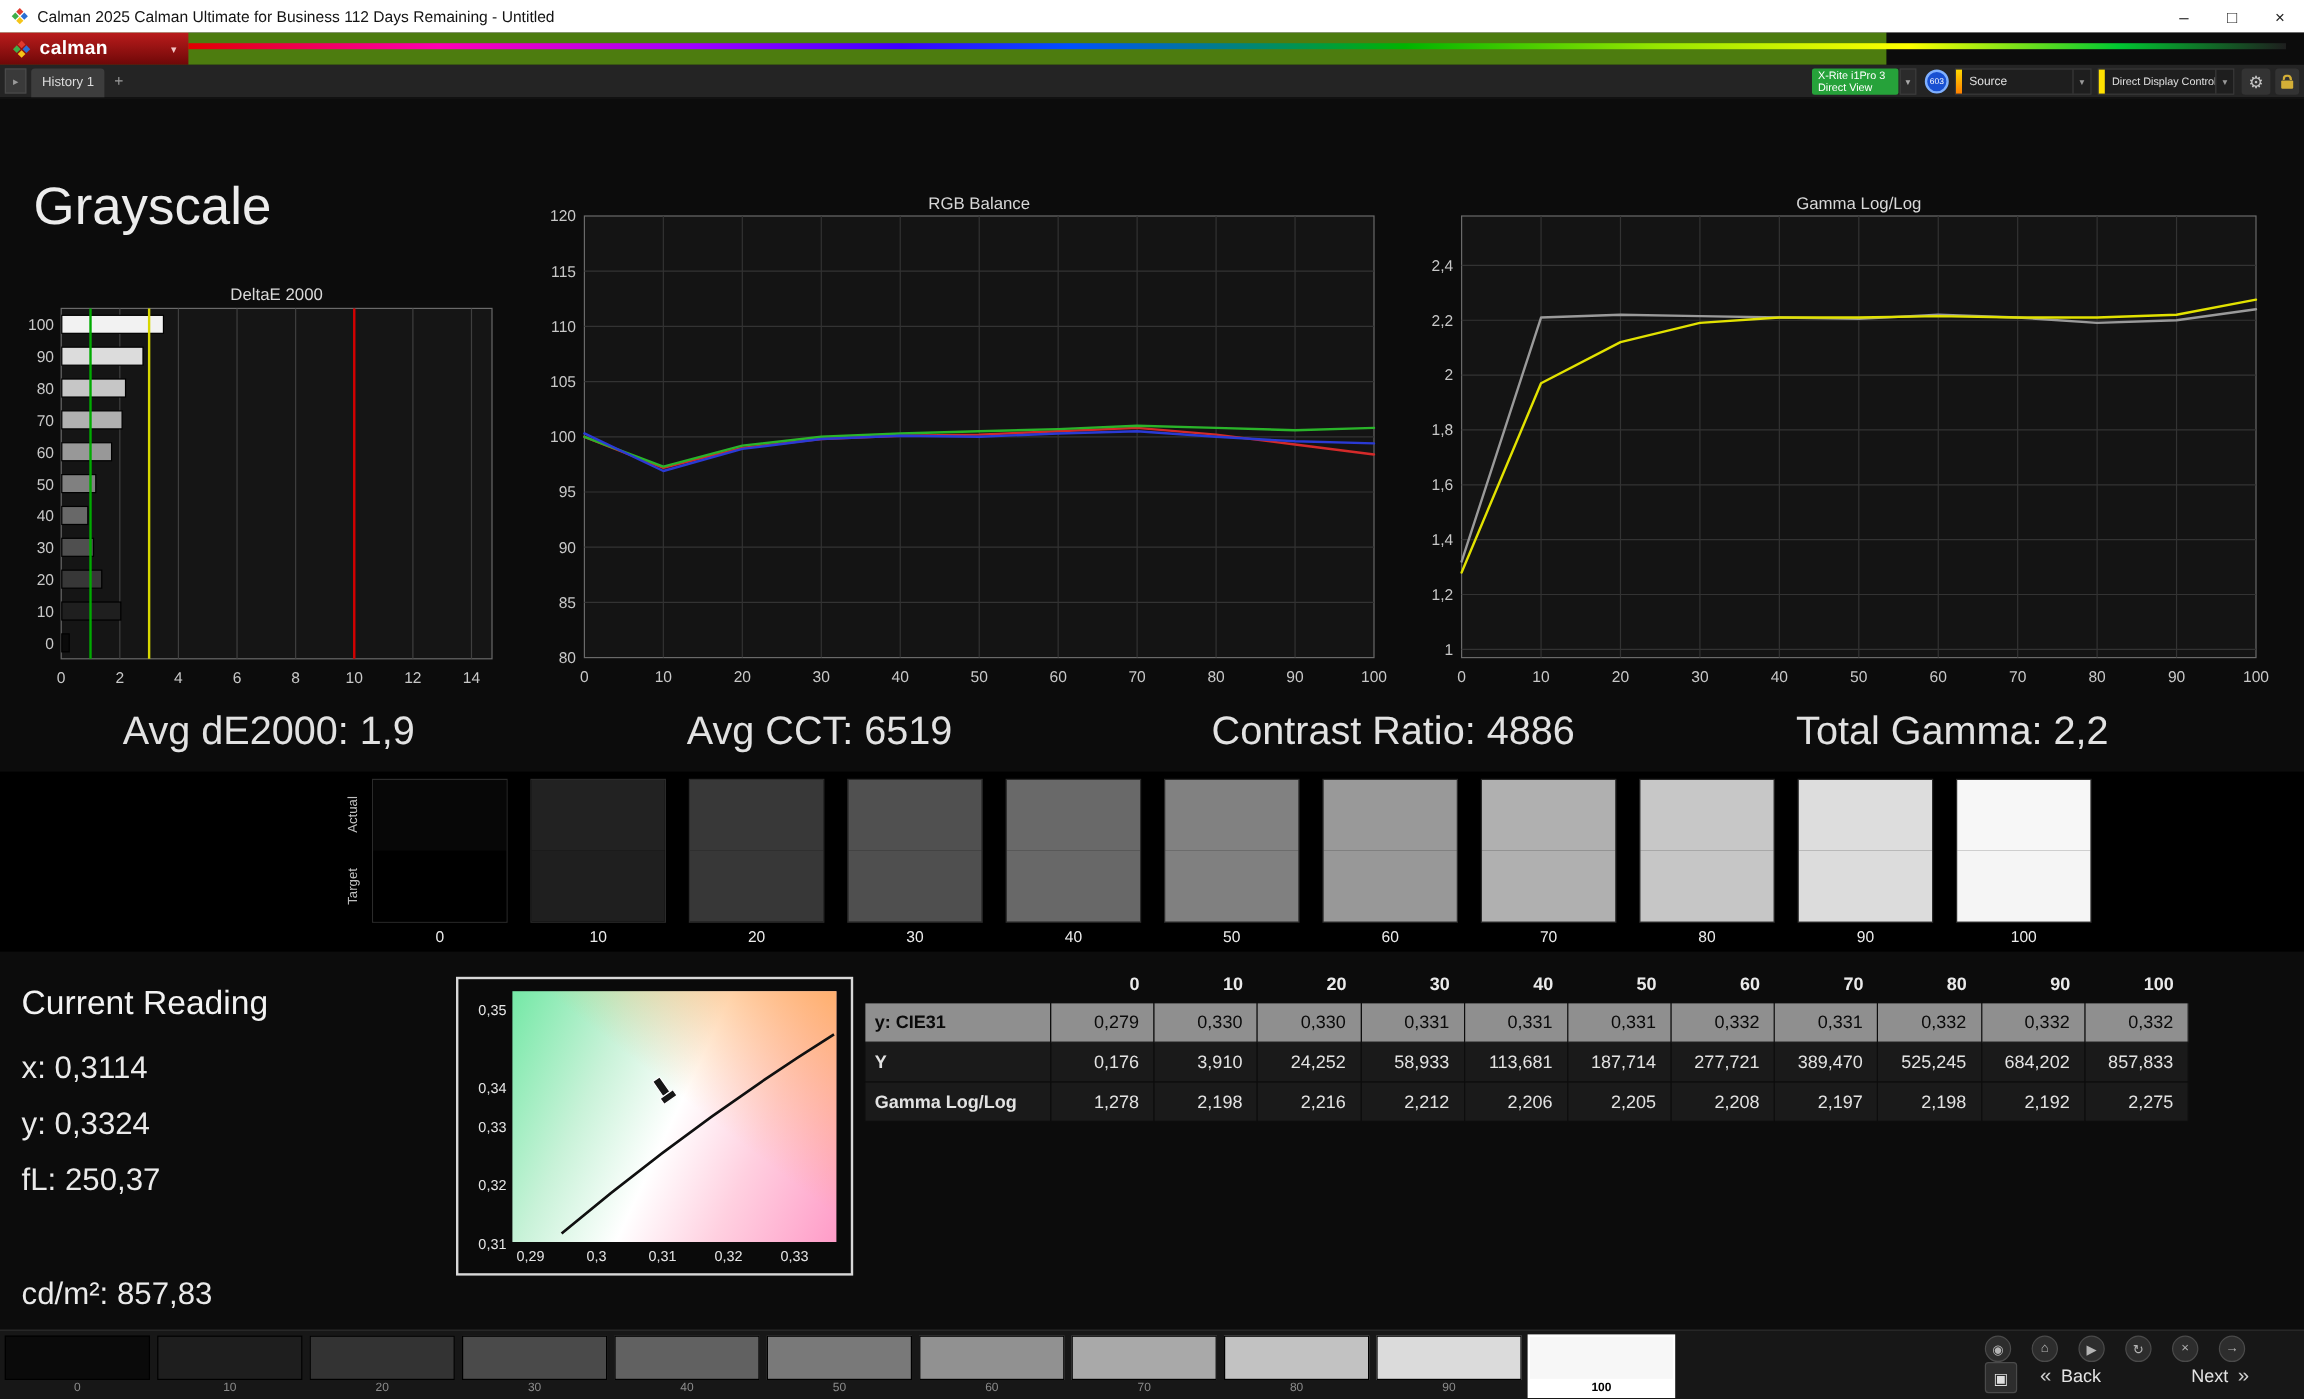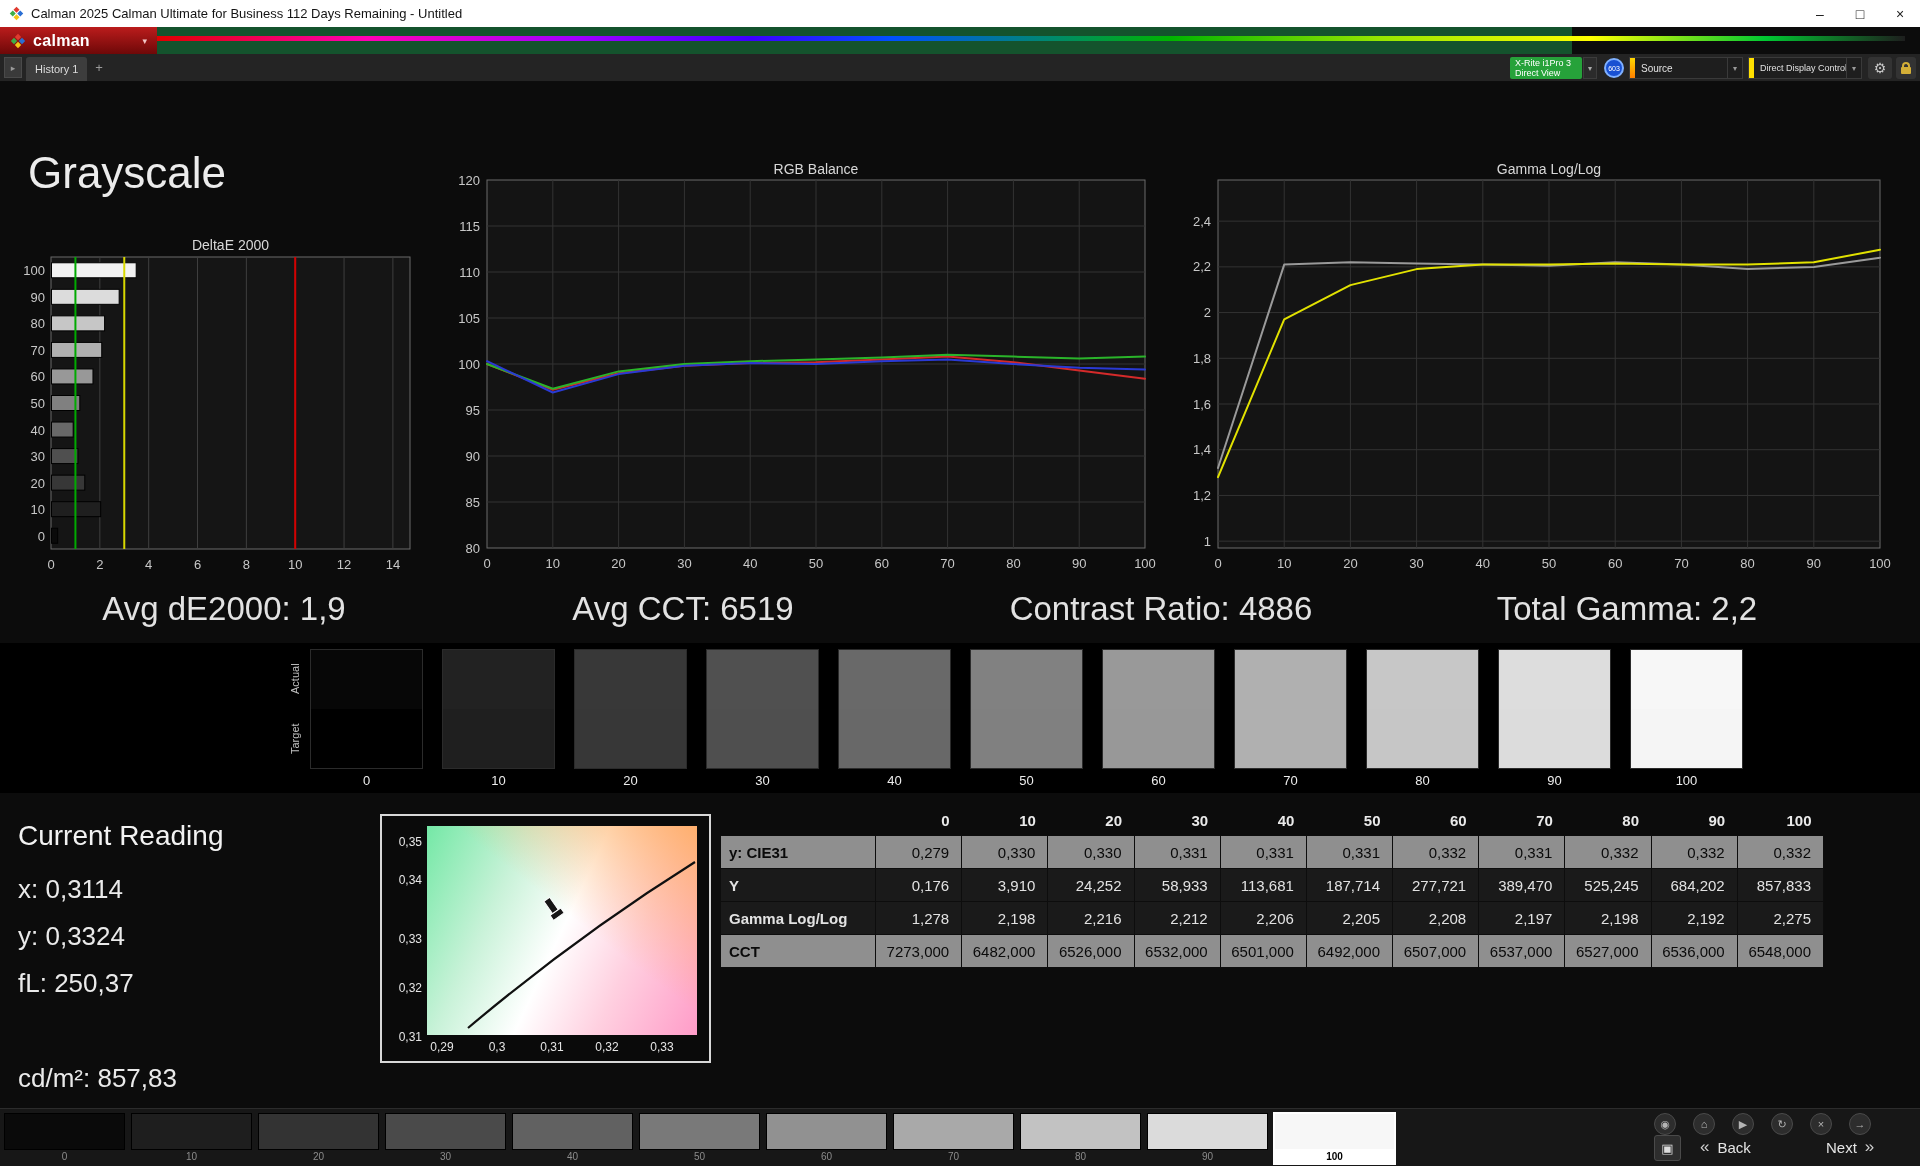--- a/index.html
+++ b/index.html
@@ -6,21 +6,21 @@
   body{font-family:"Liberation Sans",sans-serif;position:relative;color:#ddd}
 
   
   #titlebar{position:absolute;top:0;left:0;width:1920px;height:27px;background:#ffffff;color:#141414;display:flex;align-items:center;z-index:9}
   #titlebar .app-icon{margin:0 7px 0 9px;width:15px;height:15px;flex:0 0 auto}
   #titlebar .title{font-size:13px;white-space:nowrap}
   #win-controls{margin-left:auto;display:flex}
   #win-controls>div{width:40px;height:27px;display:flex;align-items:center;justify-content:center;font-size:14px;color:#222;cursor:default}
 
   
-  #logobar{position:absolute;top:27px;left:0;width:1572px;height:27px;background:#14532d}
+  #logobar{position:absolute;top:27px;left:0;width:1572px;height:27px;background:#4d7c0f}
   #logo{position:absolute;left:0;top:0;width:157px;height:27px;background:linear-gradient(180deg,#bb1c1c,#6e0808);display:flex;align-items:center;gap:7px;padding:0 10px;box-sizing:border-box}
   #logo .brand{color:#fff;font-size:16px;font-weight:bold;letter-spacing:.3px}
   #logo .caret{color:#f2c6c6;font-size:9px;margin-left:auto}
   #rainbow{position:absolute;left:157px;top:9px;height:5px;width:1748px;
     background:linear-gradient(90deg,#e00000 0%,#ff00b4 12%,#a000ff 24%,#3c00ff 34%,#0050ff 42%,#00b400 58%,#96e600 70%,#ffff00 82%,#00c832 92%,#1e1e1e 100%)}
 
   
   #tabbar{position:absolute;top:54px;left:0;width:1920px;height:27px;background:#242424;border-bottom:1px solid #0d0d0d}
   #tab-nav{position:absolute;left:4px;top:3px;width:18px;height:21px;background:#3a3a3a;border:1px solid #4a4a4a;color:#9a9a9a;font-size:9px;display:flex;align-items:center;justify-content:center;box-sizing:border-box}
   #tab-history{position:absolute;left:26px;top:3px;height:24px;padding:0 9px;background:#3d3d3d;color:#dcdcdc;font-size:11px;line-height:24px;border-radius:3px 3px 0 0}
@@ -364,21 +364,21 @@
   <div id="cie-plot">
     <svg id="cie-svg" width="270" height="209" viewBox="0 0 270 209">
       <path d="M41,202 Q150,110 268,36" stroke="#101010" stroke-width="2.2" fill="none"></path>
       <g transform="translate(128,86) rotate(-35)">
         <rect x="-3" y="-15" width="7" height="15" fill="#161616" stroke="#fdfdfd" stroke-width="1"></rect>
         <rect x="-6" y="0" width="13" height="6" fill="#161616" stroke="#fdfdfd" stroke-width="1"></rect>
       </g>
     </svg>
   </div>
 <div class="cie-ylab" style="top: 19px;">0,35</div>
-    <div class="cie-ylab" style="top: 57px;">0,34</div>
+    <div class="cie-ylab" style="top: 84px;">0,34</div>
     <div class="cie-ylab" style="top: 116.4px;">0,33</div>
     <div class="cie-ylab" style="top: 165.1px;">0,32</div>
     <div class="cie-ylab" style="top: 213.8px;">0,31</div>
     <div class="cie-xlab" style="left: 38px;">0,29</div>
     <div class="cie-xlab" style="left: 93px;">0,3</div>
     <div class="cie-xlab" style="left: 148px;">0,31</div>
     <div class="cie-xlab" style="left: 203px;">0,32</div>
     <div class="cie-xlab" style="left: 258px;">0,33</div>
   </div>
 
@@ -434,34 +434,20 @@
           <td>2,216</td>
           <td>2,212</td>
           <td>2,206</td>
           <td>2,205</td>
           <td>2,208</td>
           <td>2,197</td>
           <td>2,198</td>
           <td>2,192</td>
           <td>2,275</td>
         </tr>
-        <tr class="gray">
-          <td class="rowlabel">CCT</td>
-          <td>7273,000</td>
-          <td>6482,000</td>
-          <td>6526,000</td>
-          <td>6532,000</td>
-          <td>6501,000</td>
-          <td>6492,000</td>
-          <td>6507,000</td>
-          <td>6537,000</td>
-          <td>6527,000</td>
-          <td>6536,000</td>
-          <td>6548,000</td>
-        </tr>
       </tbody>
     </table>
   </div>
 
 <div id="patchbar">
   <div id="monitor-btn">▣</div>
   <div id="back-btn">
     <span class="nav-glyph">«</span>
     <span>Back</span>
   </div>

